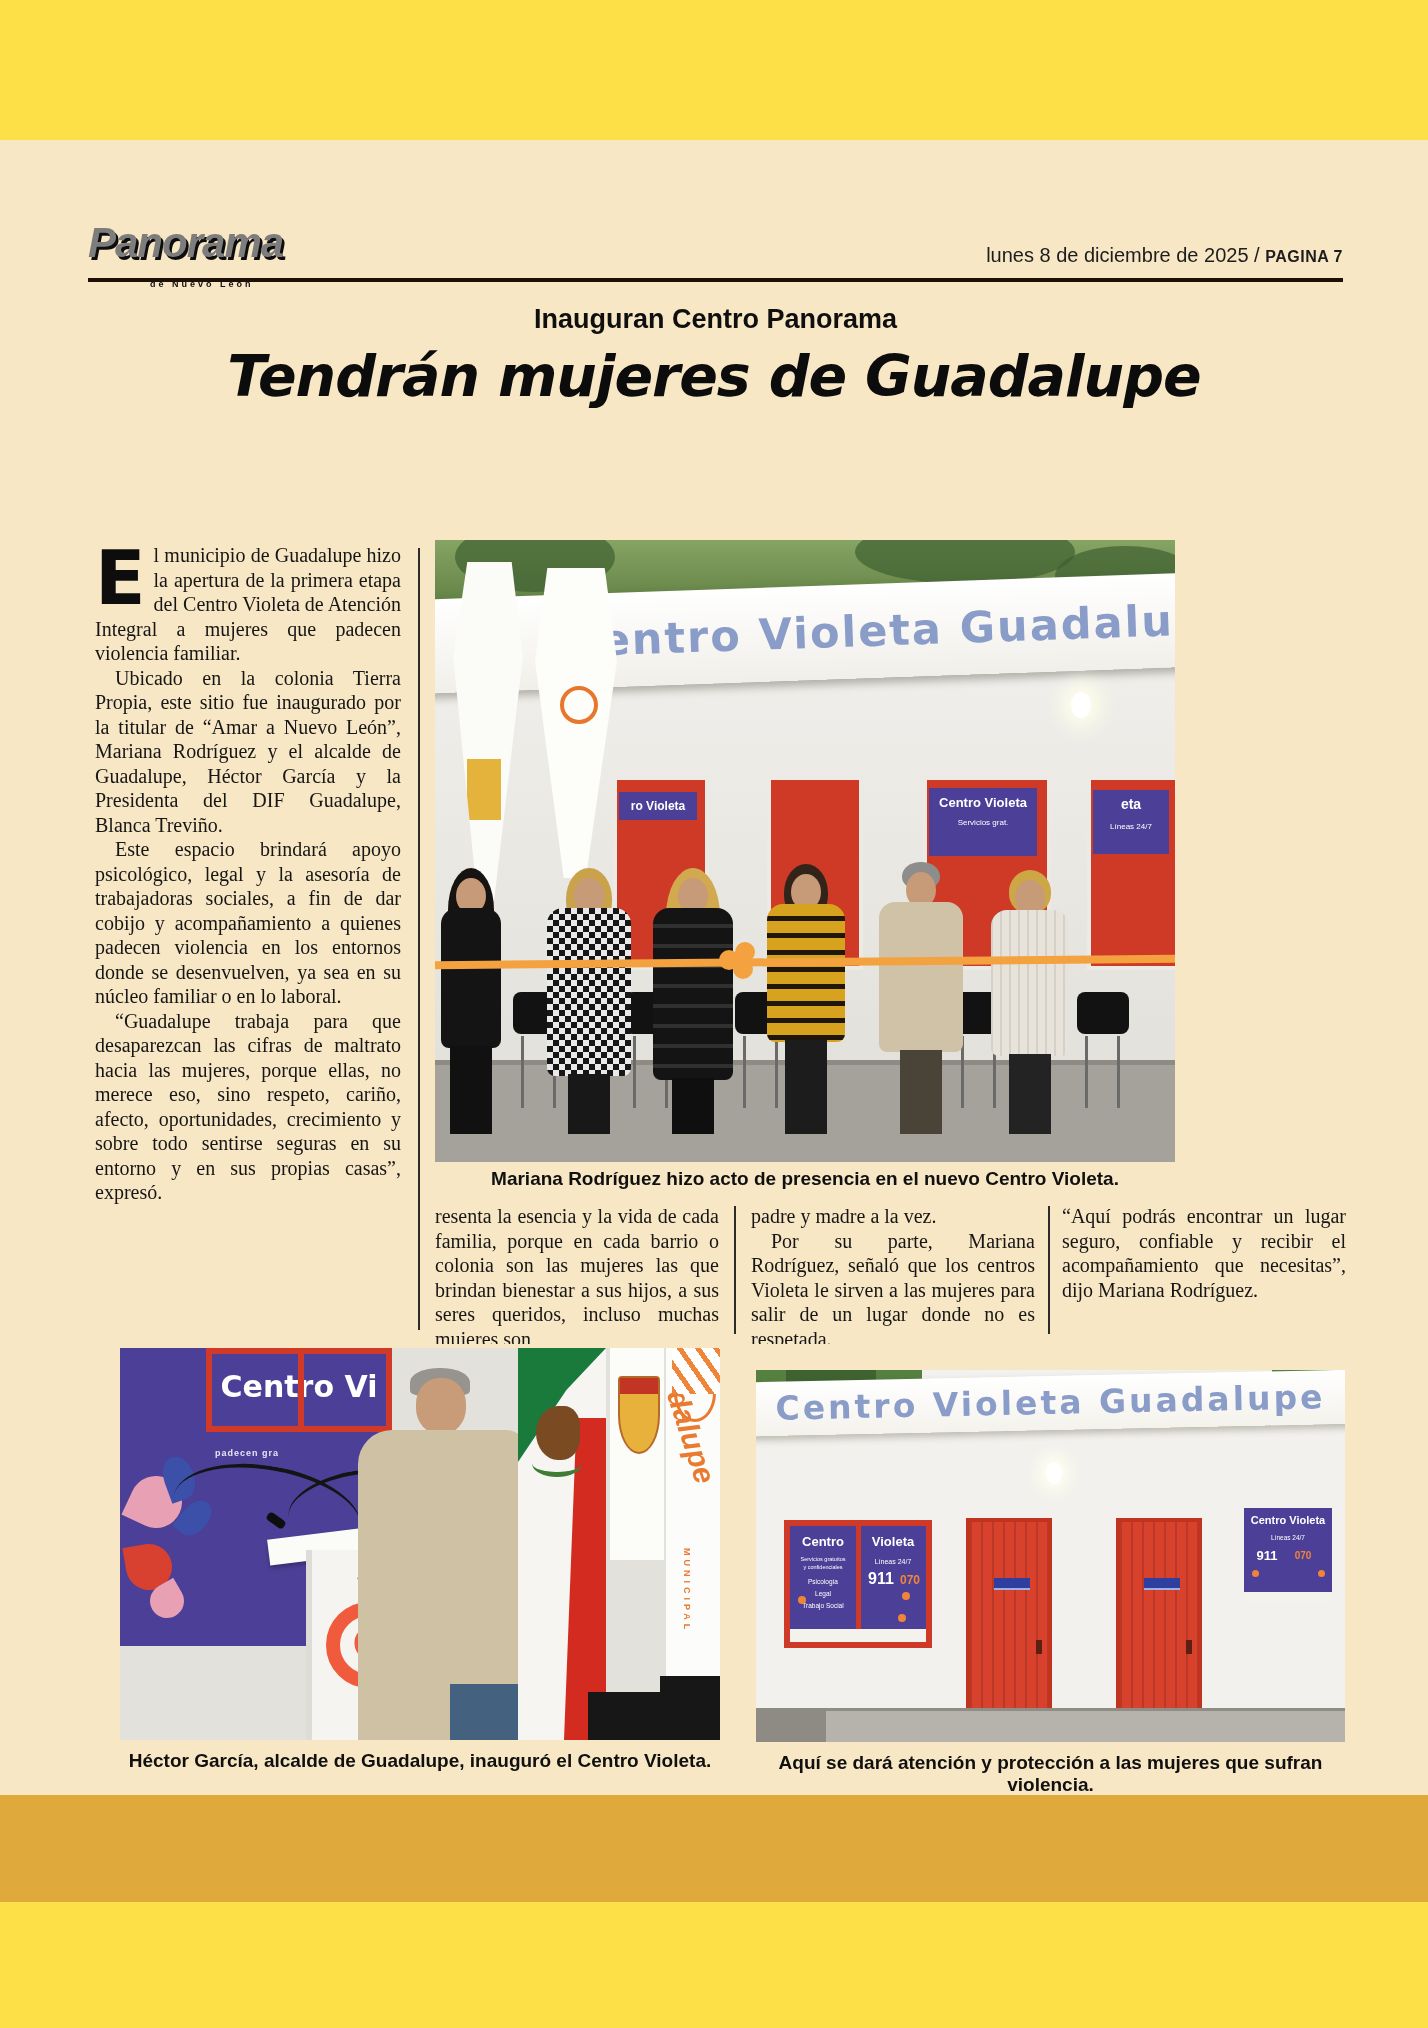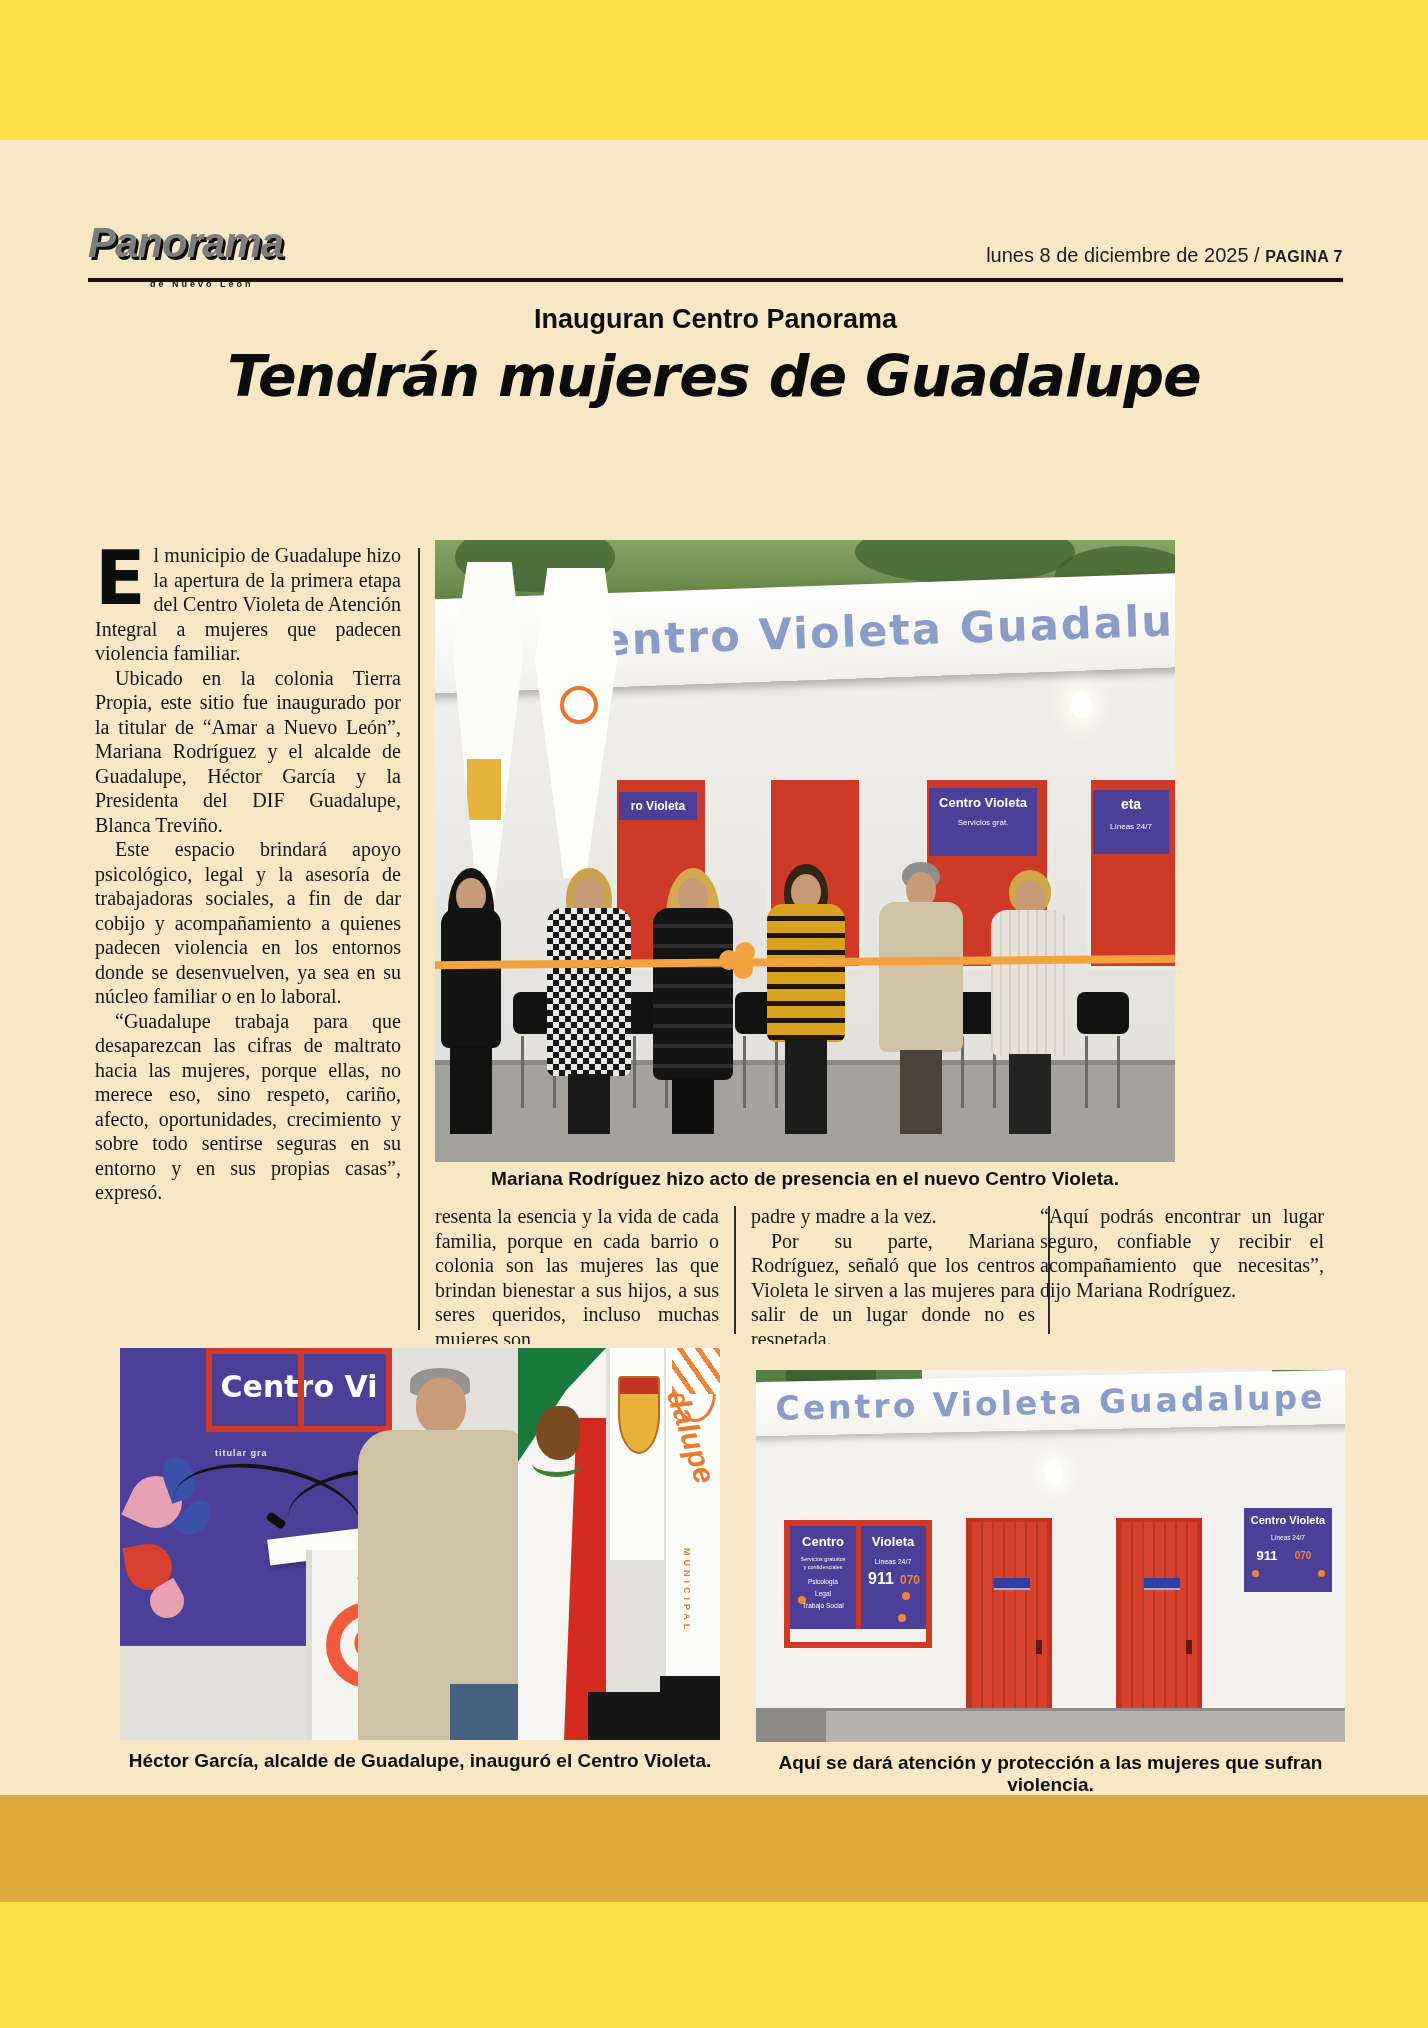--- a/index.html
+++ b/index.html
@@ -30,21 +30,21 @@
   
   .bodycol{position:absolute;font-family:"Liberation Serif",serif;font-size:20px;line-height:24.5px;
            text-align:justify;color:#161616;overflow:hidden;}
   .bodycol p{margin:0;text-indent:20px;}
   .bodycol p.noind{text-indent:0;}
   .dropcap{float:left;font-family:"DejaVu Sans",sans-serif;font-weight:bold;font-style:normal;
            font-size:74px;line-height:58px;padding:6px 8px 0 0;color:#0d0d0d;}
   .col1{left:95px;top:543px;width:306px;height:790px;}
   .col2{left:435px;top:1204px;width:284px;height:140px;}
   .col3{left:751px;top:1204px;width:284px;height:140px;}
-  .col4{left:1040px;top:1204px;width:284px;height:140px;}
+  .col4{left:1062px;top:1204px;width:284px;height:140px;}
   .vrule{position:absolute;width:2px;background:#2b2b2b;}
   .vrule1{left:418px;top:548px;height:782px;}
   .vrule2{left:734px;top:1206px;height:128px;}
   .vrule3{left:1048px;top:1206px;height:128px;}
 
   .photocap{position:absolute;font-size:19px;font-weight:bold;text-align:center;color:#101010;}
 
   
   .photo{position:absolute;overflow:hidden;background:#ddd;}
   .photo *{position:absolute;}
@@ -263,21 +263,21 @@
     <p>Por su parte, Mariana Rodríguez, señaló que los centros Violeta le sirven a las mujeres para salir de un lugar donde no es respetada.</p>
   </section>
   <section class="bodycol col4">
     <p class="noind">“Aquí podrás encontrar un lugar seguro, confiable y recibir el acompañamiento que necesitas”, dijo Mariana Rodríguez.</p>
   </section>
 
   <figure class="photo ph-left" style="margin:0;">
     <div class="backdrop"></div>
     <div class="bd-sign">Centro Vi</div>
     <div class="bd-grid"></div>
-    <div class="bd-small">titular gra</div>
+    <div class="bd-small">padecen gra</div>
 
     <div class="petal" style="left:10px;top:128px;width:52px;height:52px;background:#e8a0b4;transform:rotate(25deg);"></div>
     <div class="petal" style="left:44px;top:108px;width:30px;height:44px;background:#3c50aa;transform:rotate(-20deg);"></div>
     <div class="petal" style="left:62px;top:150px;width:26px;height:40px;background:#3c50aa;transform:rotate(40deg);"></div>
     <div class="petal" style="left:6px;top:196px;width:46px;height:46px;background:#d8402f;transform:rotate(80deg);"></div>
     <div class="petal" style="left:30px;top:236px;width:34px;height:34px;background:#e8a0b4;transform:rotate(150deg);"></div>
 
     <div class="podium-top"></div>
     <div class="podium-body">
       <div class="crown">♛</div>

